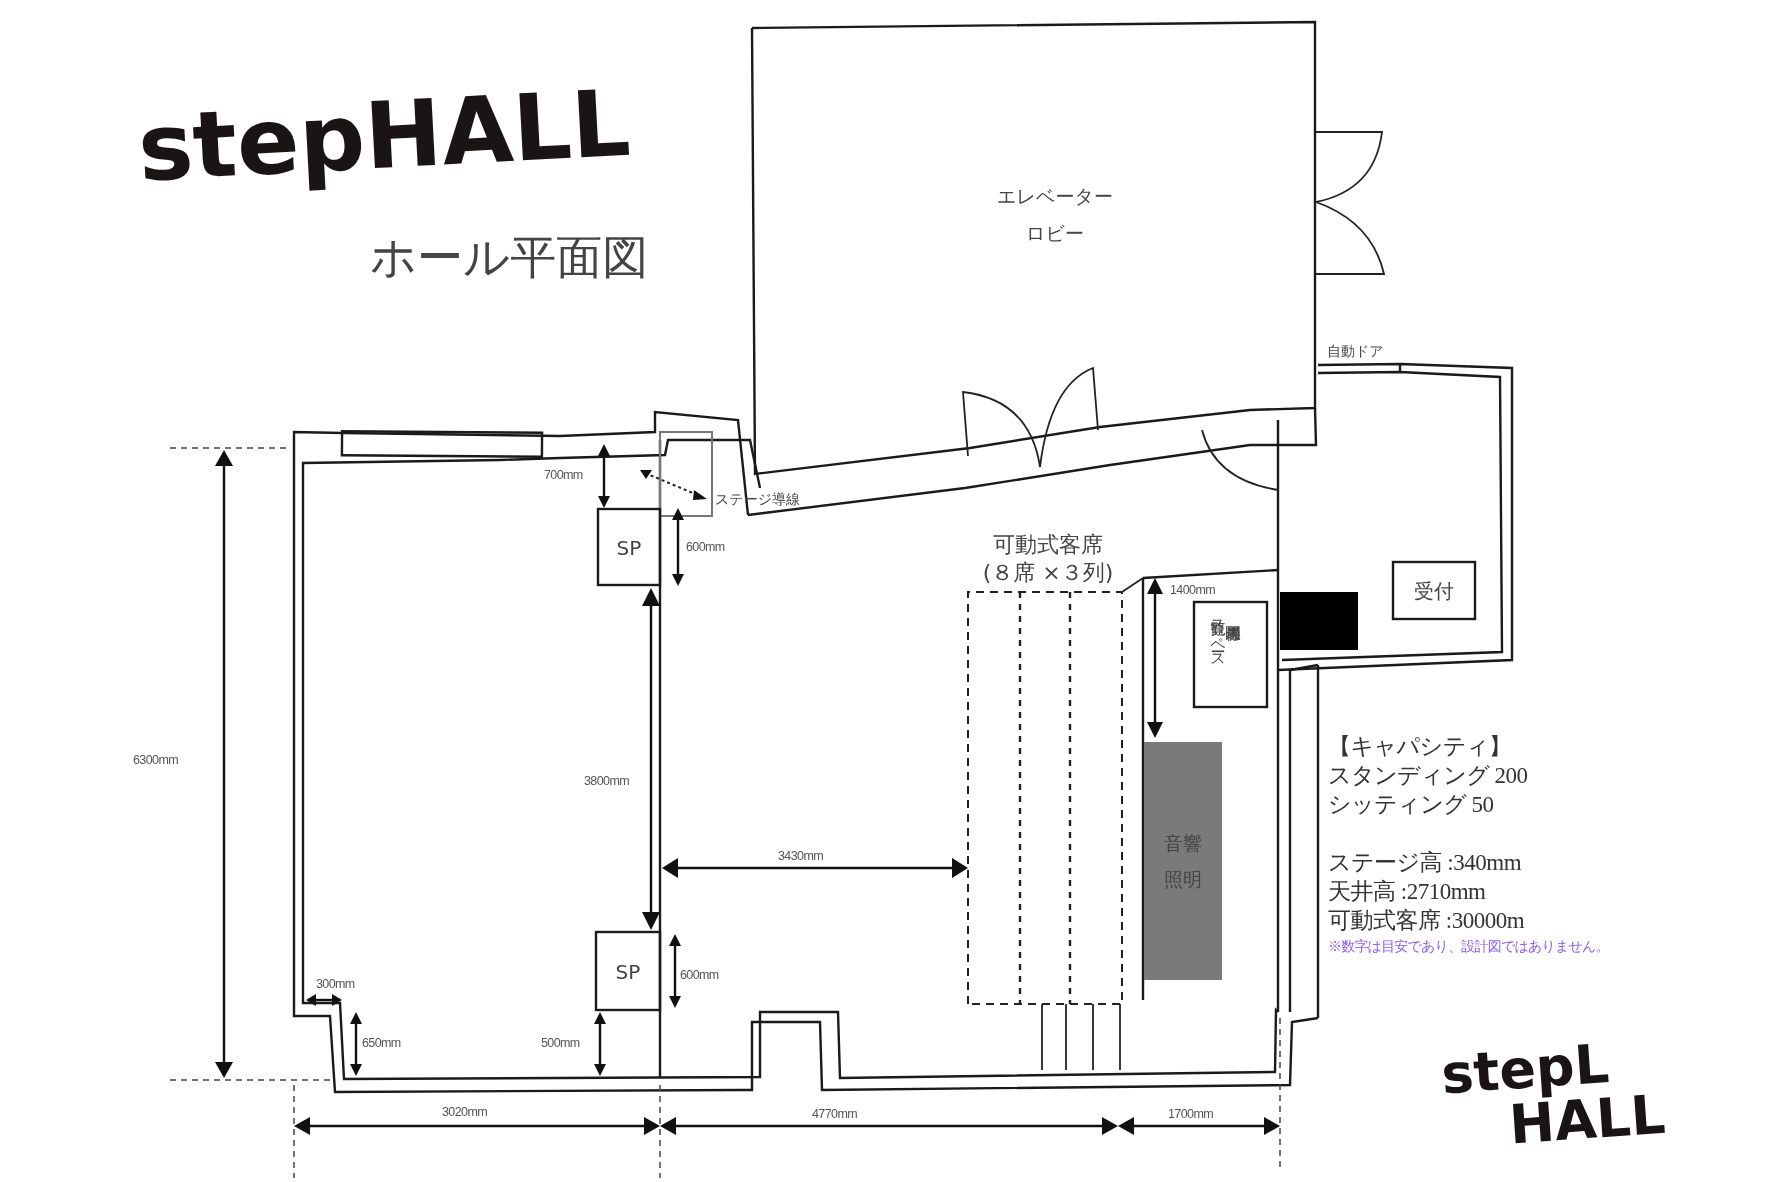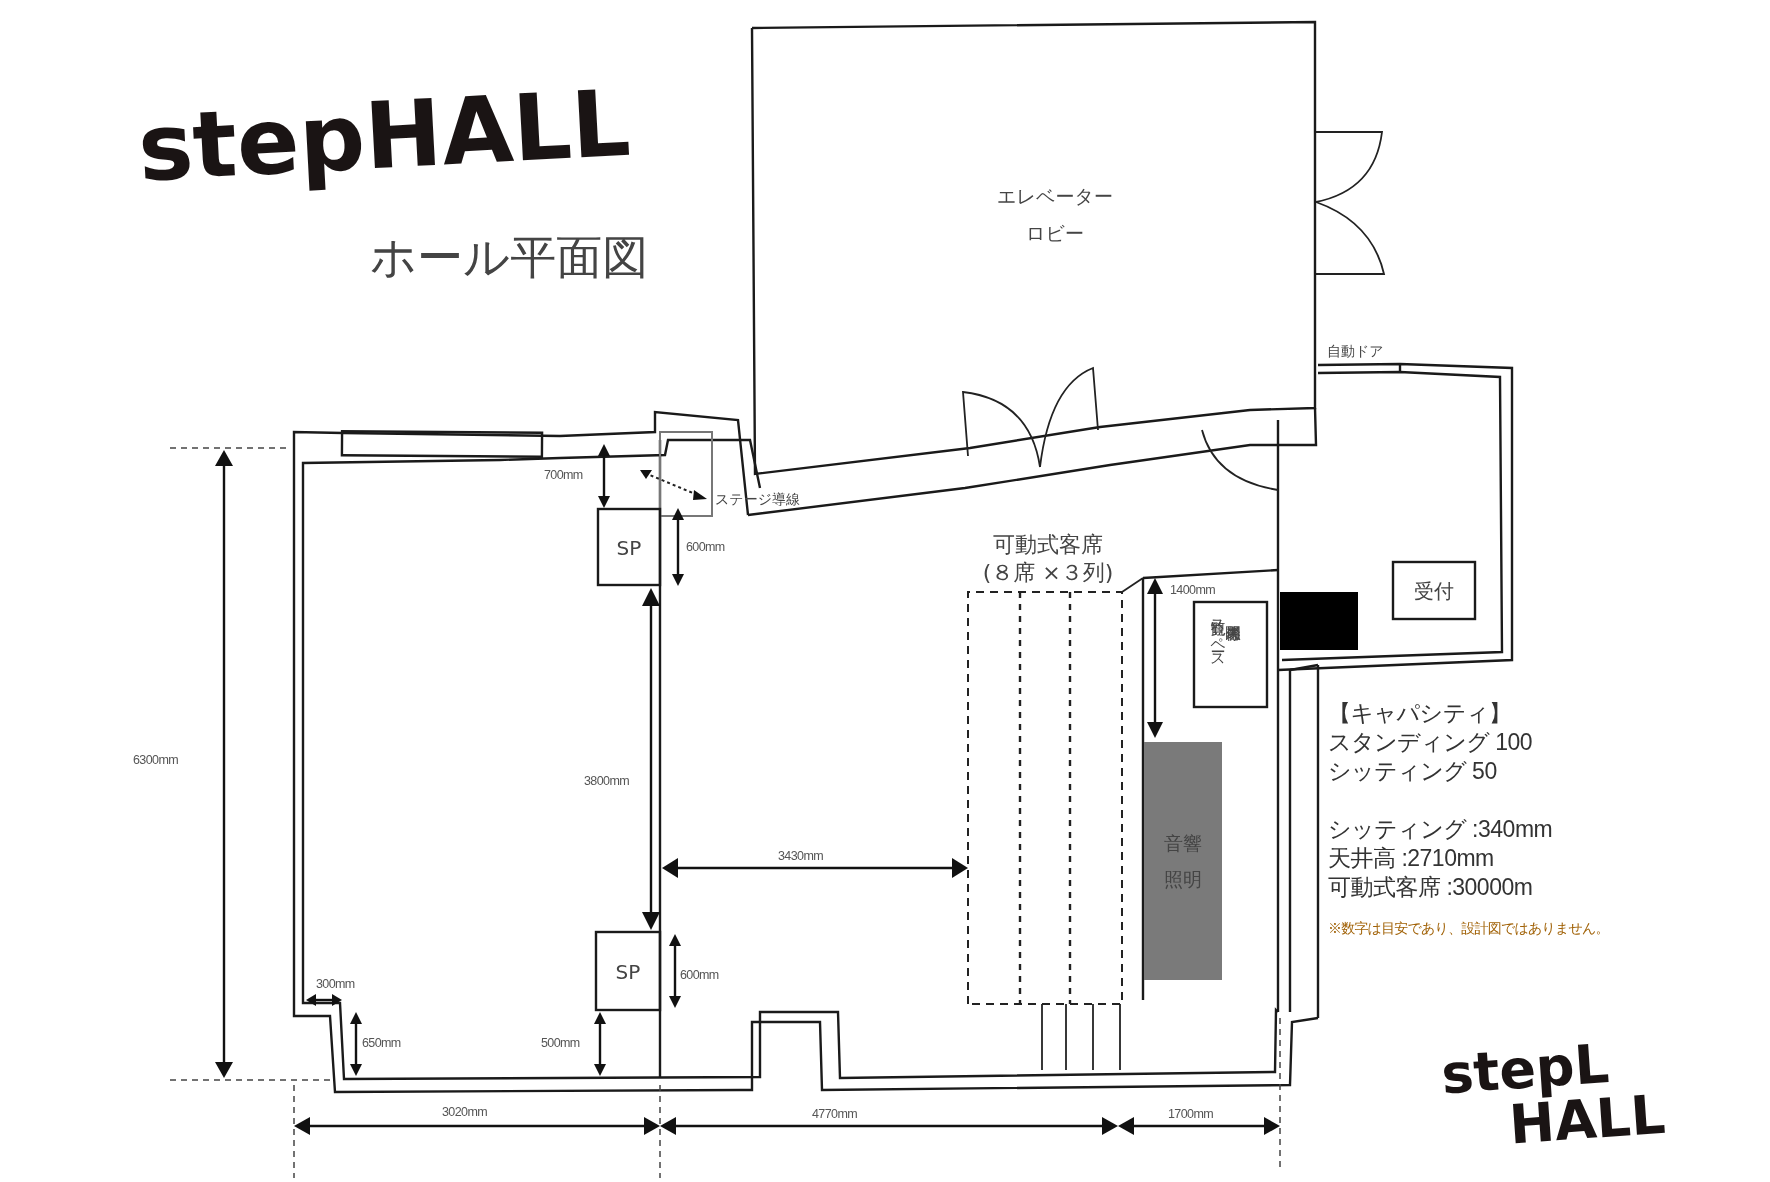--- a/index.html
+++ b/index.html
@@ -7,24 +7,24 @@
          font-family:"DejaVu Sans", sans-serif; }
   svg { position:absolute; left:0; top:0; }
   .wall { fill:none; stroke:#1a1a1a; stroke-width:2.4; stroke-linejoin:miter; }
   .thin { fill:none; stroke:#222; stroke-width:1.8; }
   .dash { fill:none; stroke:#222; stroke-width:2; stroke-dasharray:8 6; }
   .dashv { fill:none; stroke:#222; stroke-width:2.4; stroke-dasharray:6 6; }
   .dim { stroke:#111; stroke-width:2.4; }
   .dimtxt { font-family:"Liberation Sans", sans-serif; font-size:12.5px; fill:#555; letter-spacing:-0.6px; }
   .label { font-family:"DejaVu Sans", sans-serif; fill:#444; }
   .logo { font-family:"DejaVu Sans", sans-serif; font-weight:bold; fill:#1a1414; }
-  .info { position:absolute; left:1328px; top:699px; color:#333;
-          font-family:Liberation Sans, sans-serif; font-size:23px; line-height:29px; letter-spacing:-0.5px; }
+  .info { position:absolute; left:1328px; top:732px; color:#333;
+          font-family:Liberation Serif, serif; font-size:23px; line-height:29px; letter-spacing:-0.5px; }
   .info .gap { height:29px; }
-  .info .note { font-size:14px; line-height:20px; margin-top:16px; color:#a16207; letter-spacing:-0.8px; }
+  .info .note { font-size:14px; line-height:20px; margin-top:2px; color:#8b5cf6; letter-spacing:-0.8px; }
 </style>
 </head>
 <body>
 
 <svg width="1770" height="1182" viewBox="0 0 1770 1182">
 
   <g>
     <text class="logo" x="138" y="172" font-size="92" transform="rotate(-3 300 140)">stepHALL</text>
   </g>
   <text class="label" x="370" y="273" font-size="46" fill="#222">ホール平面図</text>
@@ -177,20 +177,20 @@
   </g>
 
   <g>
     <text class="logo" x="1442" y="1088" font-size="54" transform="rotate(-4 1520 1080)">stepL</text>
     <text class="logo" x="1510" y="1140" font-size="54" transform="rotate(-4 1560 1130)">HALL</text>
   </g>
 </svg>
 
 <div class="info">
   <div>【キャパシティ】</div>
-  <div>スタンディング 100</div>
+  <div>スタンディング 200</div>
   <div>シッティング 50</div>
   <div class="gap"></div>
-  <div>シッティング :340mm</div>
+  <div>ステージ高 :340mm</div>
   <div>天井高 :2710mm</div>
   <div>可動式客席 :30000m</div>
   <div class="note">※数字は目安であり、設計図ではありません。</div>
 </div>
 
 </body></html>

